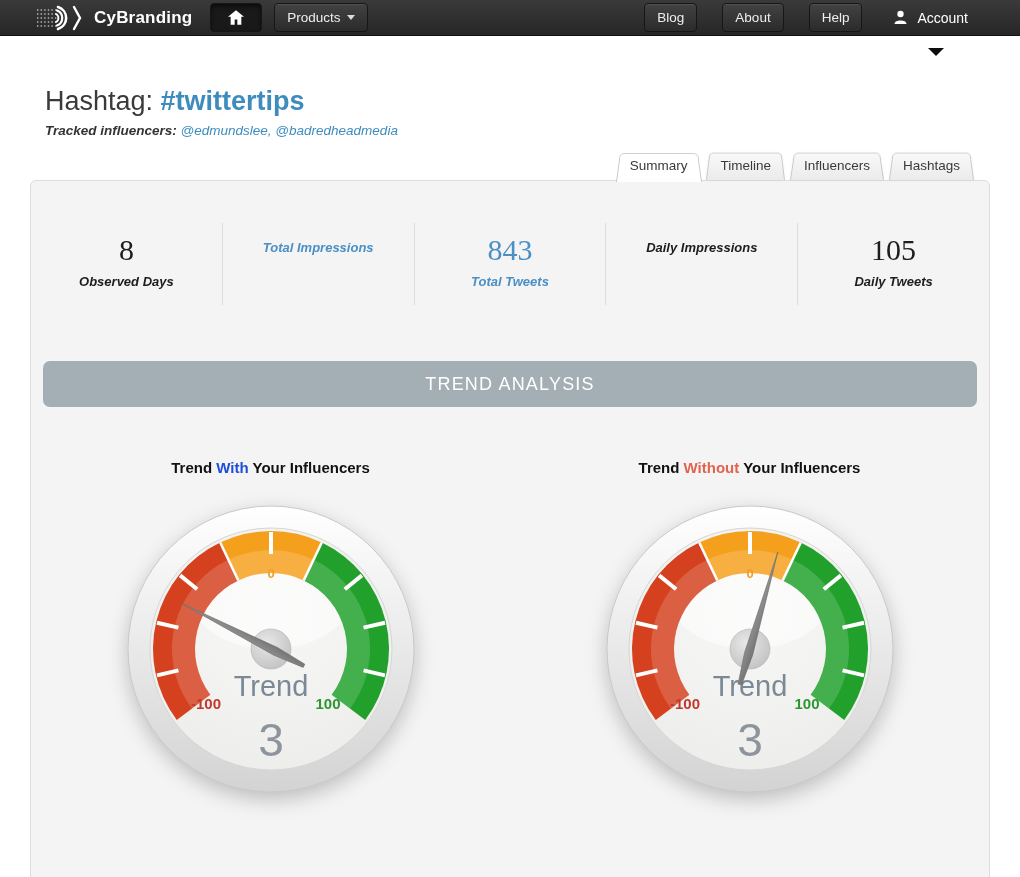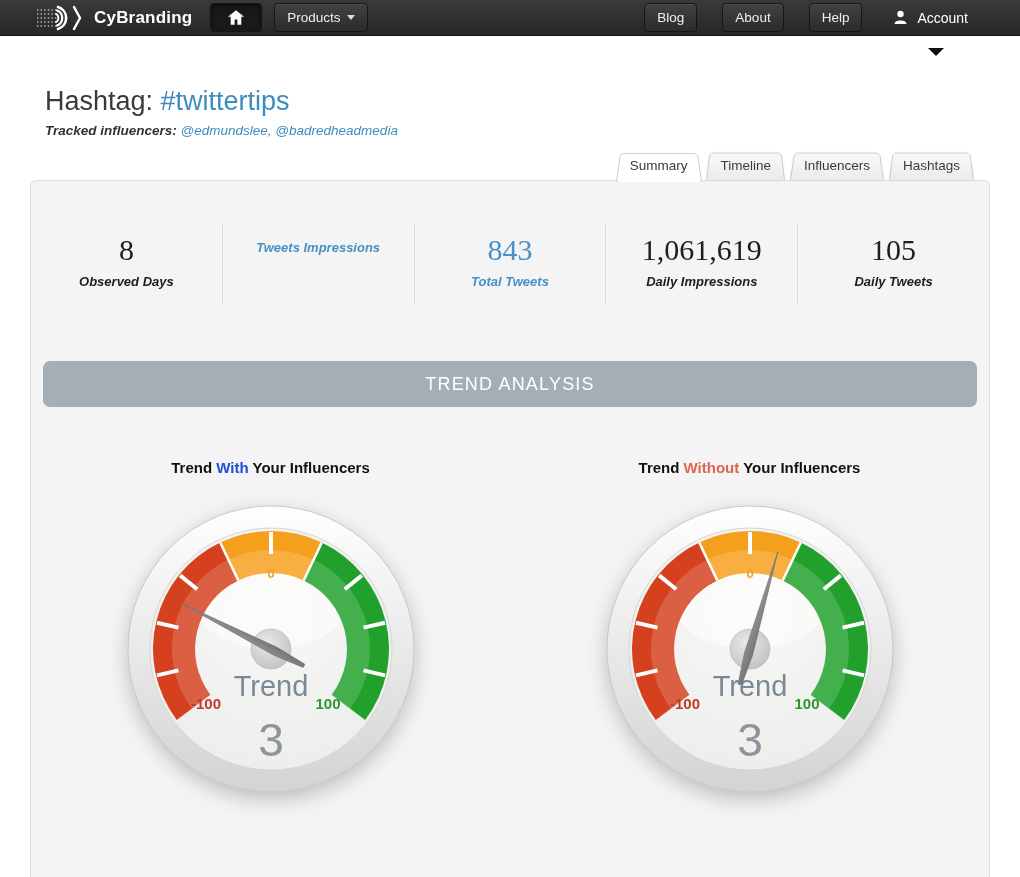--- a/index.html
+++ b/index.html
@@ -38,21 +38,21 @@
              color:#fff; font-size:14px; cursor:pointer; }
   .account-caret {
     position:absolute; left:928px; top:48px; width:0; height:0;
     border-left:8px solid transparent; border-right:8px solid transparent;
     border-top:8px solid #0e0e0e;
   }
 
   
   .page-header { margin:50px 0 0 45px; }
   .page-title { font-size:27px; font-weight:400; color:#3a3a3a; }
-  .page-title .hashtag { color:#3e8cbe; text-decoration:none; }
+  .page-title .hashtag { color:#3e8cbe; text-decoration:none;font-weight:bold; }
   .subtitle { margin-top:6px; font-size:13.5px; font-style:italic; color:#333; font-weight:bold; }
   .subtitle a { color:#3e8cbe; text-decoration:none; font-weight:normal; }
   .subtitle .sep { color:#3e8cbe; font-weight:normal; }
 
   
   .tabs { display:flex; justify-content:flex-end; padding-right:46px; margin-top:12px;
           position:relative; z-index:3; }
   .tab { position:relative; margin-left:5px; padding:8px 14px 7px; font-size:13.5px;
          color:#3a3a3a; cursor:pointer; z-index:1; }
   .tab::before {
@@ -184,28 +184,27 @@
 </div>
 
 <div class="card">
 
   <div class="stats">
     <div class="stat">
       <div class="stat-value">8</div>
       <div class="stat-label">Observed Days</div>
     </div>
     <div class="stat blue">
-      <div class="stat-label">Tweets Impressions</div>
+      <div class="stat-label">Total Impressions</div>
     </div>
     <div class="stat blue">
       <div class="stat-value">843</div>
       <div class="stat-label">Total Tweets</div>
     </div>
     <div class="stat">
-      <div class="stat-value">1,061,619</div>
       <div class="stat-label">Daily Impressions</div>
     </div>
     <div class="stat">
       <div class="stat-value">105</div>
       <div class="stat-label">Daily Tweets</div>
     </div>
   </div>
 
   <div class="section-bar">
     <span>TREND ANALYSIS</span>

